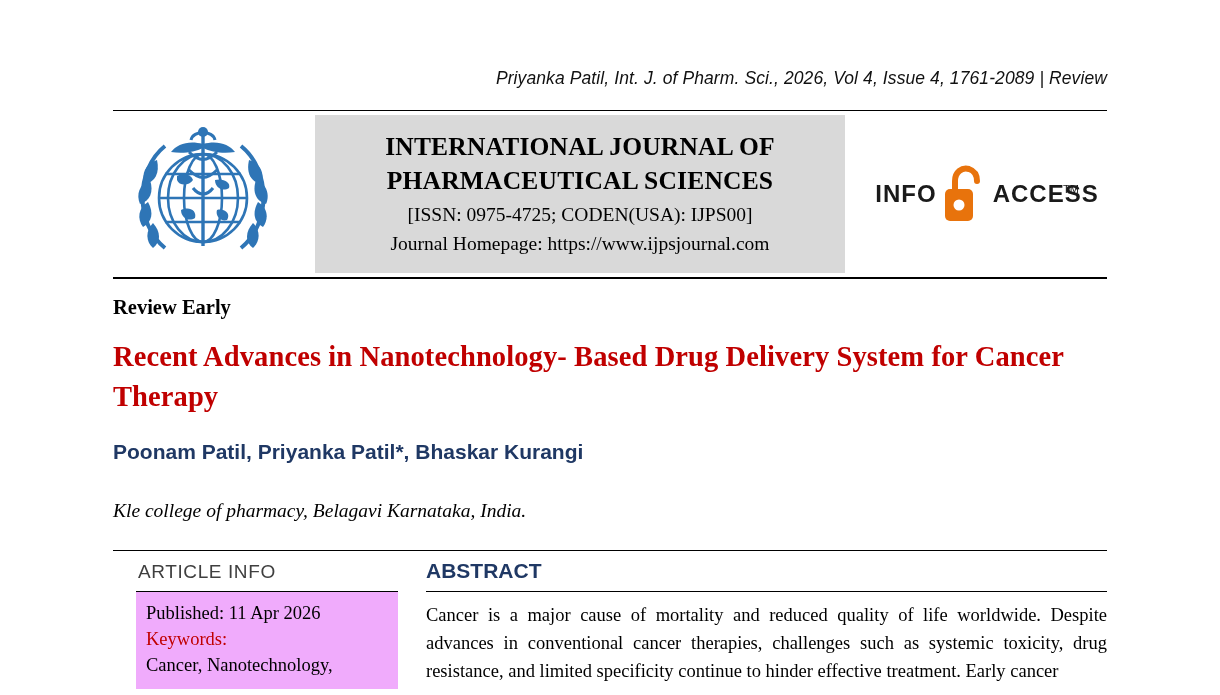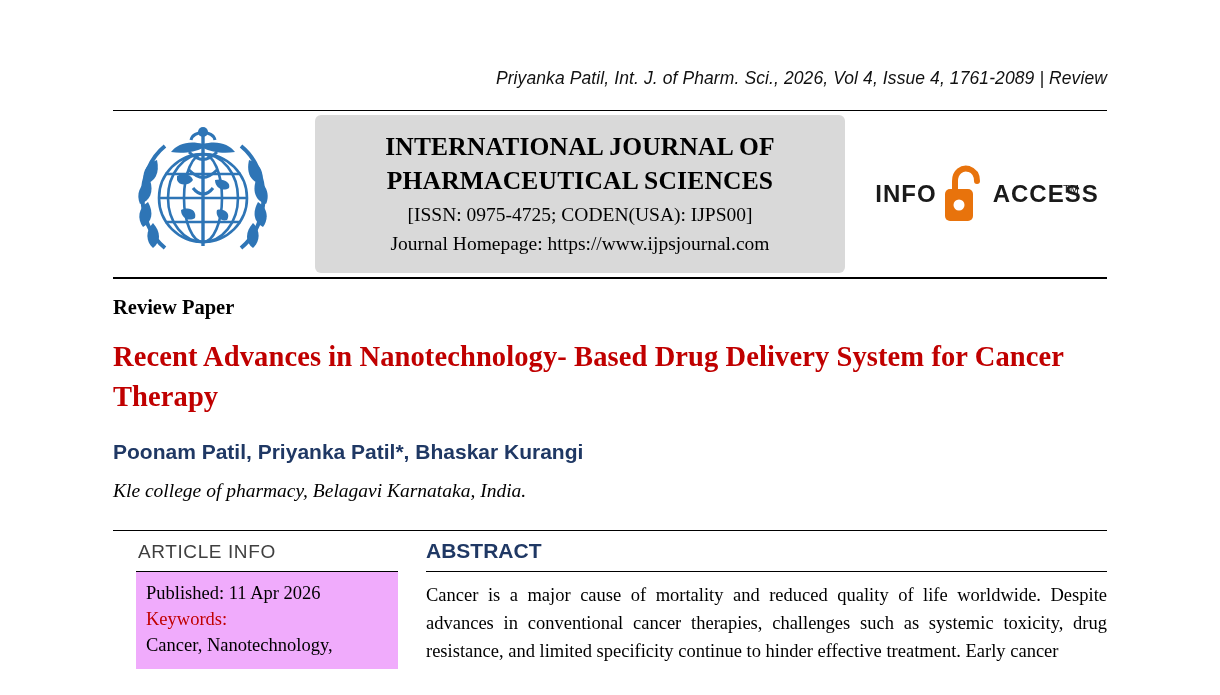--- a/index.html
+++ b/index.html
@@ -53,21 +53,20 @@
     background: #d9d9d9;
     width: 530px;
     height: 158px;
     display: flex;
     flex-direction: column;
     align-items: center;
     justify-content: center;
     text-align: center;
     padding: 0 8px;
     box-sizing: border-box;
-    border-radius: 6px;
   }
   .journal-title {
     font-family: "Liberation Serif", serif;
     font-weight: bold;
     font-size: 25.5px;
     line-height: 1.32;
     letter-spacing: 0.2px;
   }
   .journal-issn {
     font-size: 19.5px;
@@ -130,21 +129,21 @@
     font-family: "Liberation Sans", sans-serif;
     font-weight: bold;
     font-size: 21px;
     color: #1f3864;
     margin-top: 22px;
   }
   .affiliation {
     font-family: "Liberation Serif", serif;
     font-style: italic;
     font-size: 19.5px;
-    margin-top: 16px;
+    margin-top: 36px;
   }
   .thin-rule {
     border: none;
     border-top: 1px solid #000;
     margin: 28px 0 0 0;
   }
   
   .info-row {
     display: flex;
     margin-top: 0;
@@ -271,21 +270,21 @@
         </svg>
       </span>
       <span class="oa-text">ACCESS</span>
       <span class="oa-tm">TM</span>
     </div>
 
   </div>
 
   <hr class="rule-heavy">
 
-  <div class="paper-type">Review Paper</div>
+  <div class="paper-type">Review Early</div>
 
   <div class="title">Recent Advances in Nanotechnology- Based Drug Delivery System for Cancer Therapy</div>
 
   <div class="authors">Poonam Patil, Priyanka Patil*, Bhaskar Kurangi</div>
 
   <div class="affiliation">Kle college of pharmacy, Belagavi Karnataka, India.</div>
 
   <hr class="thin-rule">
 
   <div class="info-row">

